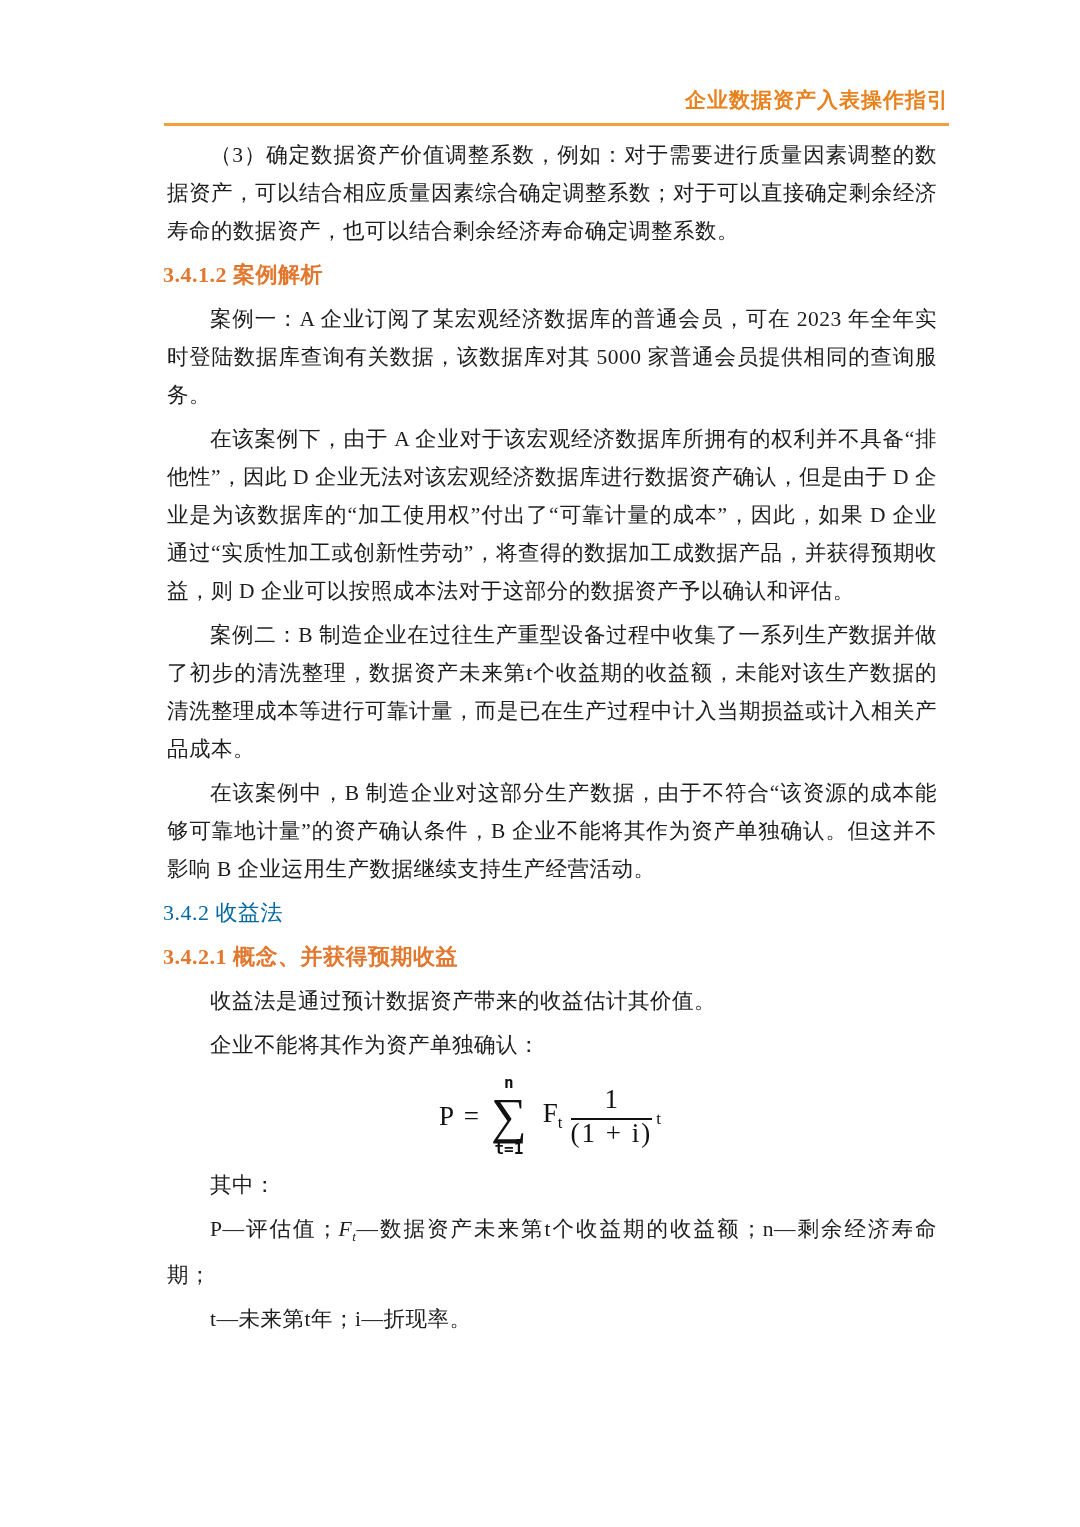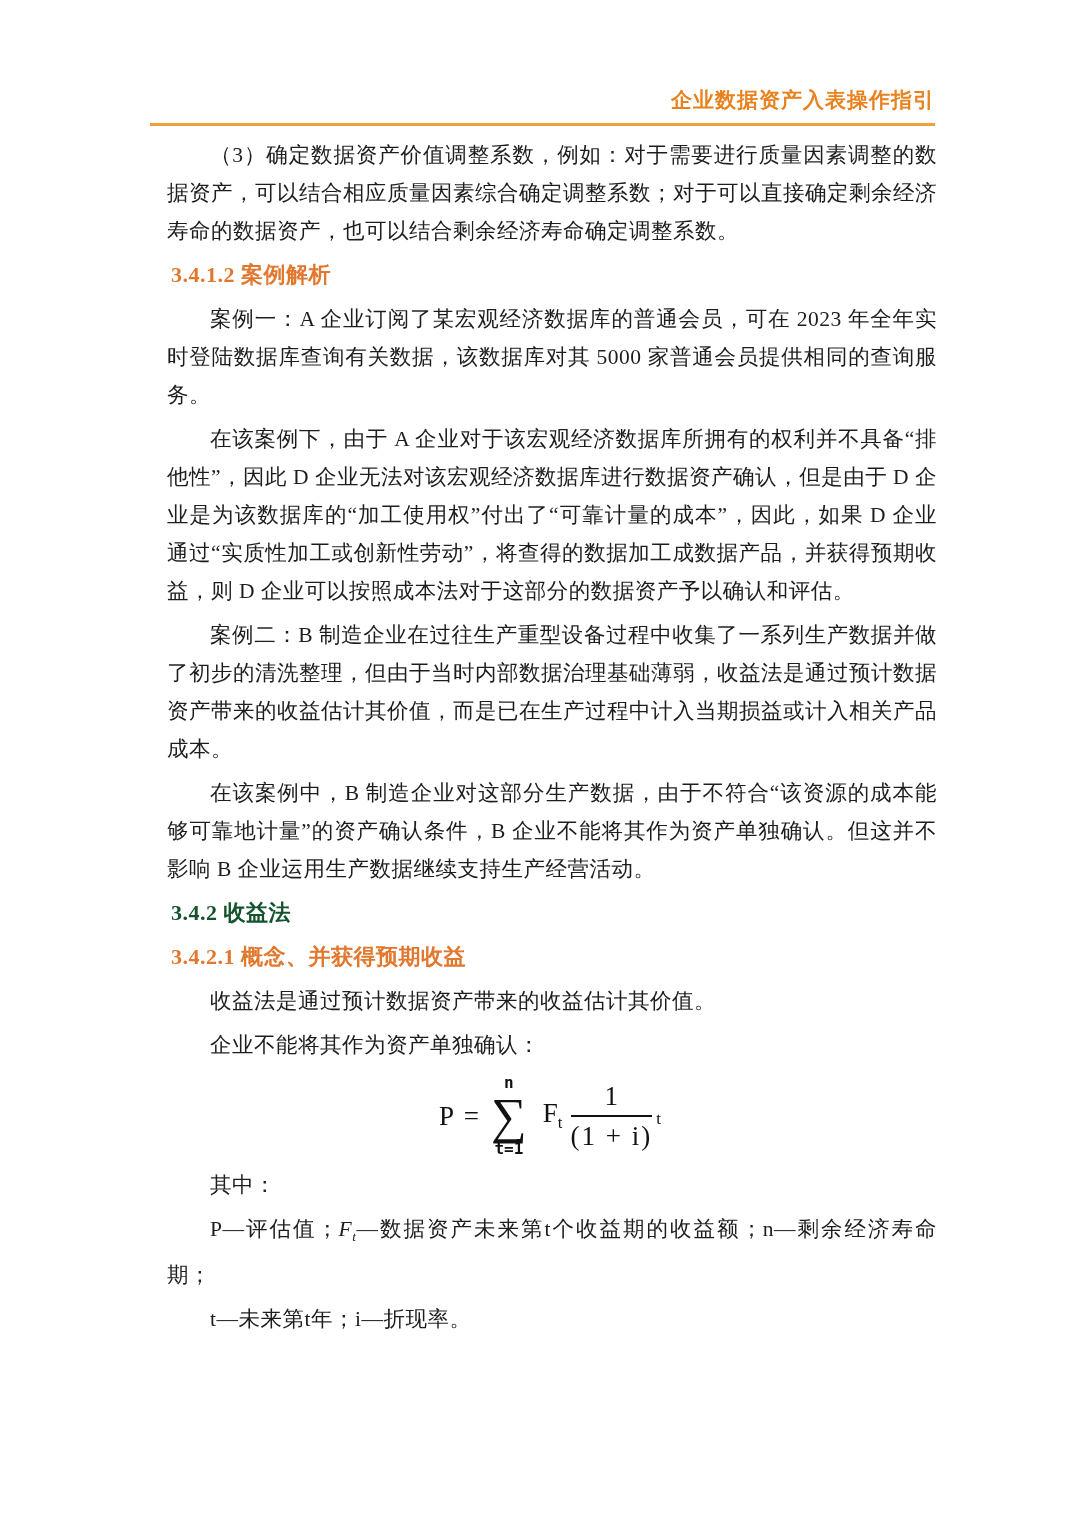--- a/index.html
+++ b/index.html
@@ -10,21 +10,21 @@
     margin: 0 auto;
     background: #ffffff;
     font-family: "Liberation Serif", "DejaVu Serif", serif;
     color: #1d1d1f;
     overflow: hidden;
   }
   
   .header {
     position: absolute;
     top: 86px;
-    left: 150px;
+    left: 164px;
     width: 785px;
     text-align: right;
     padding-bottom: 9px;
     border-bottom: 3px solid #F0A03C;
   }
   .header-title {
     font-size: 21px;
     font-weight: 700;
     color: #E8821E;
     letter-spacing: 1px;
@@ -39,27 +39,27 @@
     line-height: 38px;
   }
   .para {
     margin: 0 0 6px 4px;
     text-indent: 2em;
     text-align: justify;
     text-align-last: left;
     letter-spacing: 0.5px;
   }
   .heading {
-    margin: 0 0 6px 8px;
+    margin: 0 0 6px 0;
     font-size: 22px;
     letter-spacing: 0.5px;
     color: #E2772E;
     font-weight: 700;
   }
-  .heading.level3 { font-weight: 700; color: #14532d; }
+  .heading.level3 { font-weight: 400; color: #0369a1; }
   .italic { font-style: italic; }
   sub { font-size: 0.62em; }
   
   .formula {
     height: 92px;
     margin: 2px 0 4px 0;
     display: flex;
     align-items: center;
     justify-content: center;
     font-size: 27px;
@@ -75,21 +75,21 @@
   }
   .f-sum-limit { font-size: 16px; font-weight: 700; line-height: 16px; font-family: "DejaVu Sans Mono", monospace; }
   .f-sum-sym { font-size: 50px; line-height: 50px; font-weight: 400; }
   .f-ft { margin-right: 8px; margin-left: 8px; }
   .f-frac {
     display: inline-flex;
     flex-direction: column;
     align-items: center;
   }
   .f-num { padding: 0 34px 5px 34px; border-bottom: 2.5px solid #111; }
-  .f-den { padding-top: 6px; letter-spacing: 2px; }
+  .f-den { padding-top: 0; letter-spacing: 2px; }
   .f-exp { font-size: 17px; align-self: center; position: relative; top: 2px; margin-left: 4px; }
   
   .footer {
     position: absolute;
     top: 1364px;
     left: 0;
     width: 100%;
     text-align: center;
     font-size: 17.5px;
     color: #333;
@@ -108,21 +108,21 @@
   <div class="content">
 
     <p class="para">（3）确定数据资产价值调整系数，例如：对于需要进行质量因素调整的数据资产，可以结合相应质量因素综合确定调整系数；对于可以直接确定剩余经济寿命的数据资产，也可以结合剩余经济寿命确定调整系数。</p>
 
     <h3 class="heading">3.4.1.2 案例解析</h3>
 
     <p class="para">案例一：A 企业订阅了某宏观经济数据库的普通会员，可在 2023 年全年实时登陆数据库查询有关数据，该数据库对其 5000 家普通会员提供相同的查询服务。</p>
 
     <p class="para">在该案例下，由于 A 企业对于该宏观经济数据库所拥有的权利并不具备“排他性”，因此 D 企业无法对该宏观经济数据库进行数据资产确认，但是由于 D 企业是为该数据库的“加工使用权”付出了“可靠计量的成本”，因此，如果 D 企业通过“实质性加工或创新性劳动”，将查得的数据加工成数据产品，并获得预期收益，则 D 企业可以按照成本法对于这部分的数据资产予以确认和评估。</p>
 
-    <p class="para">案例二：B 制造企业在过往生产重型设备过程中收集了一系列生产数据并做了初步的清洗整理，但由于当时内部数据治理基础薄弱，收益法是通过预计数据资产带来的收益估计其价值，而是已在生产过程中计入当期损益或计入相关产品成本。</p>
+    <p class="para">案例二：B 制造企业在过往生产重型设备过程中收集了一系列生产数据并做了初步的清洗整理，数据资产未来第t个收益期的收益额，未能对该生产数据的清洗整理成本等进行可靠计量，而是已在生产过程中计入当期损益或计入相关产品成本。</p>
 
     <p class="para">在该案例中，B 制造企业对这部分生产数据，由于不符合“该资源的成本能够可靠地计量”的资产确认条件，B 企业不能将其作为资产单独确认。但这并不影响 B 企业运用生产数据继续支持生产经营活动。</p>
 
     <h3 class="heading level3">3.4.2 收益法</h3>
 
     <h3 class="heading">3.4.2.1 概念、并获得预期收益</h3>
 
     <p class="para">收益法是通过预计数据资产带来的收益估计其价值。</p>
 
     <p class="para">企业不能将其作为资产单独确认：</p>

